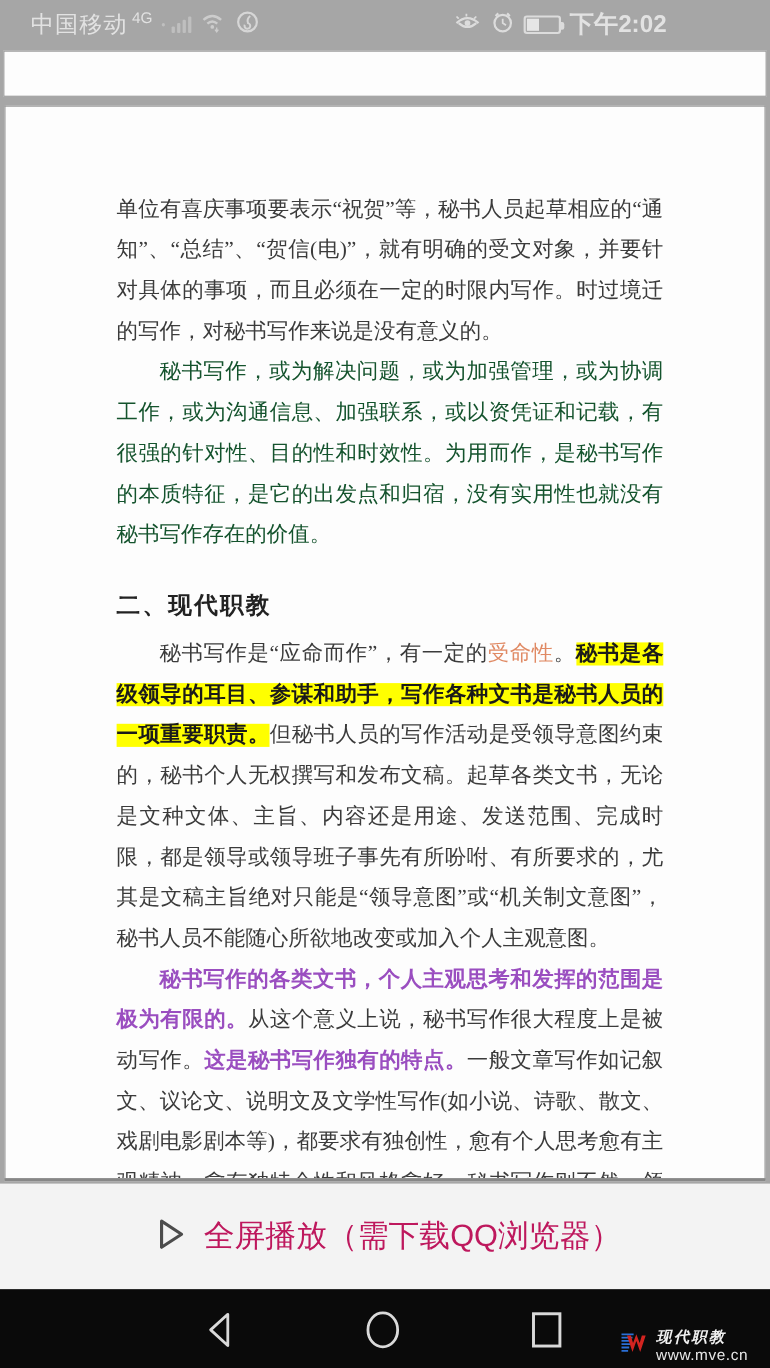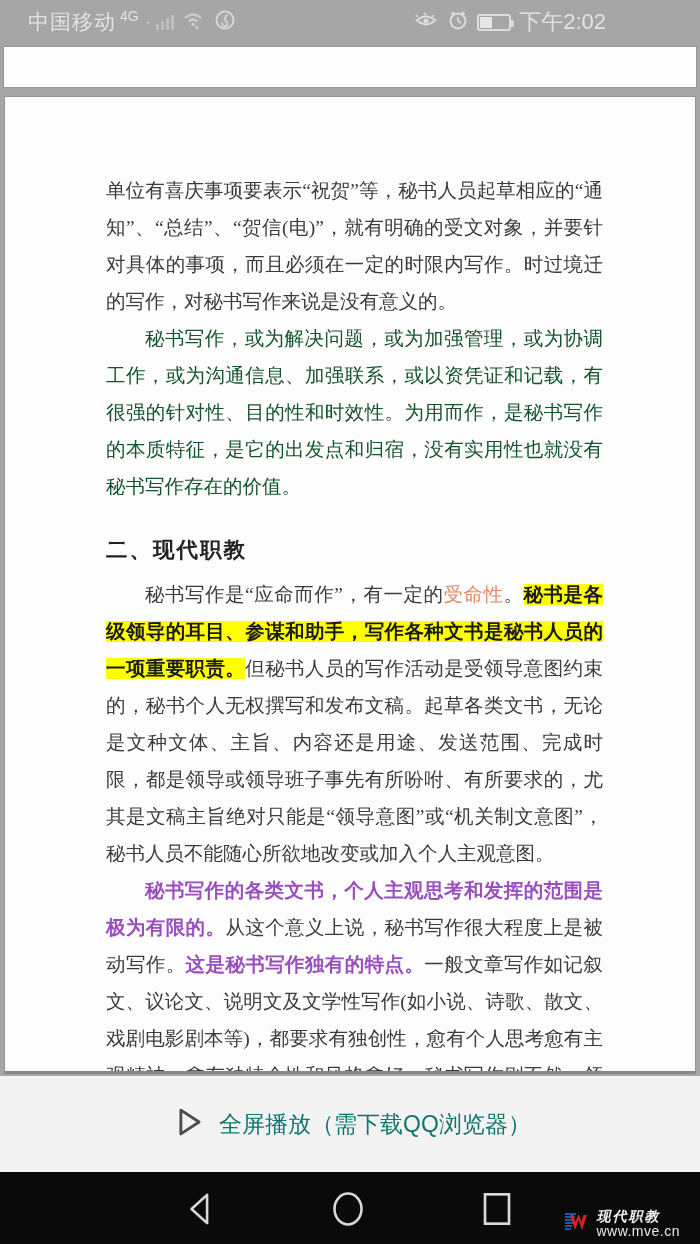--- a/index.html
+++ b/index.html
@@ -10,42 +10,42 @@
   
   .status-bar { position:absolute; top:0; left:0; width:632px; height:44px;
     display:flex; align-items:center; justify-content:space-between;
     padding:0 26px 0 28px; color:#e2e2e2; }
   .sb-left, .sb-right { display:flex; align-items:center; gap:8px; }
   .carrier { font-size:21px; letter-spacing:1px; }
   .net-type { font-size:14px; margin-left:-4px; margin-top:-12px; }
   .sig-bars { display:flex; align-items:flex-end; gap:2px; height:16px; margin-left:-2px; }
   .sig-bars i { display:block; width:3px; background:#d4d4d4; opacity:.55; border-radius:1px; }
   .sig-dot { width:3px; height:3px; border-radius:50%; background:#d4d4d4; opacity:.55; }
-  .sb-time { font-size:22px; }
+  .sb-time { font-size:22px;font-weight:bold; }
   .battery { position:relative; width:34px; height:17px; border:2px solid #dcdcdc; border-radius:3px; }
   .battery::after { content:""; position:absolute; right:-5px; top:4px; width:3px; height:7px; background:#dcdcdc; border-radius:0 2px 2px 0; }
   .battery i { position:absolute; left:1px; top:1px; bottom:1px; width:38%; background:#e6e6e6; }
 
   
   .top-strip { position:absolute; top:46px; left:3px; width:694px; height:42px;
     background:#fdfdfd; border:1px solid #979797; }
 
   
   .page { position:absolute; top:96px; left:4px; width:692px; height:978px;
     background:#fdfdfd; border:1px solid #949494; border-bottom:3px solid #878787; overflow:hidden; }
   .doc-body { padding:75px 92px 0 101px; font-family:"Liberation Serif", serif;
     font-size:19.5px; line-height:37px; text-align:justify; color:#3b3b3b; }
   .doc-para { margin:0; }
   .doc-para.indent { text-indent:2em; }
   .doc-heading { font-size:21.5px; font-weight:bold; color:#222; margin:27px 0 7px 0; letter-spacing:2px; }
 
   
   .play-bar { position:absolute; top:1076px; left:0; width:700px; height:96px;
     background:#f3f3f3; display:flex; align-items:center; justify-content:center; gap:12px; cursor:pointer; }
-  .play-label { font-size:23px; color:#0f766e; }
+  .play-label { font-size:28px; color:#be185d; }
 
   
   .nav-bar { position:absolute; top:1172px; left:0; width:700px; height:72px; background:#0a0a0a; }
   .nav-btn { position:absolute; top:17px; width:40px; height:40px; display:flex; align-items:center; justify-content:center; }
   .nav-back { left:180px; } .nav-home { left:328px; } .nav-recents { left:477px; }
 
   
   .watermark { position:absolute; right:20px; bottom:4px; display:flex; align-items:center; gap:5px; }
   .wm-text { display:flex; flex-direction:column; line-height:1.1; }
   .wm-name { color:#f0f0f0; font-size:14px; font-style:italic; font-weight:bold; letter-spacing:2px; }

